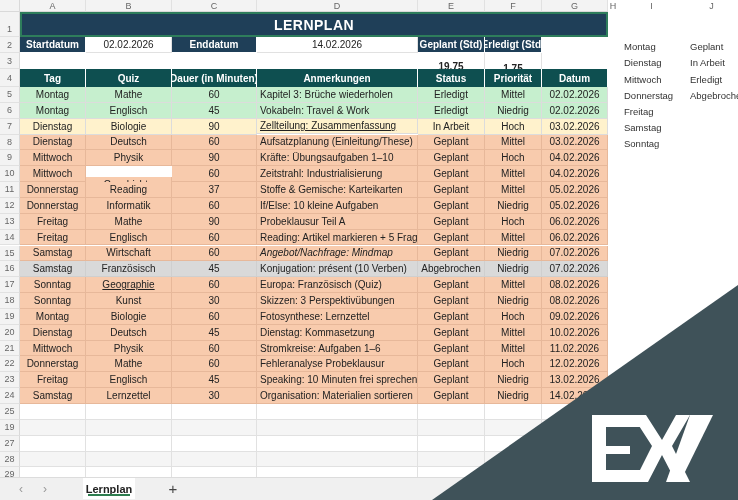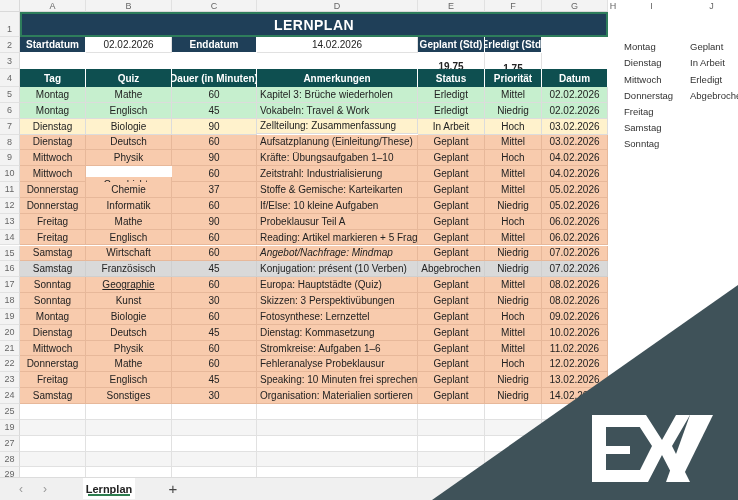--- a/index.html
+++ b/index.html
@@ -118,21 +118,21 @@
       <div class="cell" style="left: 172px; top: 102.85px; width: 85px; height: 15.85px;">45</div>
       <div class="cell left" style="left: 257px; top: 102.85px; width: 161px; height: 15.85px;">Vokabeln: Travel &amp; Work</div>
       <div class="cell" style="left: 418px; top: 102.85px; width: 67px; height: 15.85px;">Erledigt</div>
       <div class="cell" style="left: 485px; top: 102.85px; width: 57px; height: 15.85px;">Niedrig</div>
       <div class="cell" style="left: 542px; top: 102.85px; width: 66px; height: 15.85px;">02.02.2026</div>
     </div>
     <div class="row-yellow">
       <div class="cell" style="left: 20px; top: 118.7px; width: 66px; height: 15.85px;">Dienstag</div>
       <div class="cell" style="left: 86px; top: 118.7px; width: 86px; height: 15.85px;">Biologie</div>
       <div class="cell" style="left: 172px; top: 118.7px; width: 85px; height: 15.85px;">90</div>
-      <div class="cell left" style="left: 257px; top: 118.7px; width: 161px; height: 15px;">Zellteilung: Zusammenfassung</div>
+      <div class="cell left" style="left: 257px; top: 118.7px; width: 161px; height: 15px; text-decoration: underline;">Zellteilung: Zusammenfassung</div>
       <div class="cell" style="left: 418px; top: 118.7px; width: 67px; height: 15.85px;">In Arbeit</div>
       <div class="cell" style="left: 485px; top: 118.7px; width: 57px; height: 15.85px;">Hoch</div>
       <div class="cell" style="left: 542px; top: 118.7px; width: 66px; height: 15.85px;">03.02.2026</div>
     </div>
     <div class="row-orange">
       <div class="cell" style="left: 20px; top: 134.55px; width: 66px; height: 15.85px;">Dienstag</div>
       <div class="cell" style="left: 86px; top: 134.55px; width: 86px; height: 15.85px;">Deutsch</div>
       <div class="cell" style="left: 172px; top: 134.55px; width: 85px; height: 15.85px;">60</div>
       <div class="cell left" style="left: 257px; top: 134.55px; width: 161px; height: 15.85px;">Aufsatzplanung (Einleitung/These)</div>
       <div class="cell" style="left: 418px; top: 134.55px; width: 67px; height: 15.85px;">Geplant</div>
@@ -152,21 +152,21 @@
       <div class="cell" style="left: 20px; top: 166.25px; width: 66px; height: 15.85px;">Mittwoch</div>
       <div class="cell" style="left: 86px; top: 177px; width: 86px; height: 15.85px;">Geschichte</div>
       <div class="cell" style="left: 172px; top: 166.25px; width: 85px; height: 15.85px;">60</div>
       <div class="cell left" style="left: 257px; top: 166.25px; width: 161px; height: 15.85px;">Zeitstrahl: Industrialisierung</div>
       <div class="cell" style="left: 418px; top: 166.25px; width: 67px; height: 15.85px;">Geplant</div>
       <div class="cell" style="left: 485px; top: 166.25px; width: 57px; height: 15.85px;">Mittel</div>
       <div class="cell" style="left: 542px; top: 166.25px; width: 66px; height: 15.85px;">04.02.2026</div>
     </div>
     <div class="row-orange">
       <div class="cell" style="left: 20px; top: 182.1px; width: 66px; height: 15.85px;">Donnerstag</div>
-      <div class="cell" style="left: 86px; top: 182.1px; width: 86px; height: 15.85px;">Chemie</div>
+      <div class="cell" style="left: 86px; top: 182.1px; width: 86px; height: 15.85px;">Reading</div>
       <div class="cell" style="left: 172px; top: 182.1px; width: 85px; height: 15.85px;">37</div>
       <div class="cell left" style="left: 257px; top: 182.1px; width: 161px; height: 15.85px;">Stoffe &amp; Gemische: Karteikarten</div>
       <div class="cell" style="left: 418px; top: 182.1px; width: 67px; height: 15.85px;">Geplant</div>
       <div class="cell" style="left: 485px; top: 182.1px; width: 57px; height: 15.85px;">Mittel</div>
       <div class="cell" style="left: 542px; top: 182.1px; width: 66px; height: 15.85px;">05.02.2026</div>
     </div>
     <div class="row-orange">
       <div class="cell" style="left: 20px; top: 197.95px; width: 66px; height: 15.85px;">Donnerstag</div>
       <div class="cell" style="left: 86px; top: 197.95px; width: 86px; height: 15.85px;">Informatik</div>
       <div class="cell" style="left: 172px; top: 197.95px; width: 85px; height: 15.85px;">60</div>
@@ -208,21 +208,21 @@
       <div class="cell" style="left: 172px; top: 261.35px; width: 85px; height: 15.85px;">45</div>
       <div class="cell left" style="left: 257px; top: 261.35px; width: 161px; height: 15.85px;">Konjugation: présent (10 Verben)</div>
       <div class="cell" style="left: 418px; top: 261.35px; width: 67px; height: 15.85px;">Abgebrochen</div>
       <div class="cell" style="left: 485px; top: 261.35px; width: 57px; height: 15.85px;">Niedrig</div>
       <div class="cell" style="left: 542px; top: 261.35px; width: 66px; height: 15.85px;">07.02.2026</div>
     </div>
     <div class="row-orange">
       <div class="cell" style="left: 20px; top: 277.2px; width: 66px; height: 15.85px;">Sonntag</div>
       <div class="cell" style="left: 86px; top: 277.2px; width: 86px; height: 15.85px; text-decoration: underline;">Geographie</div>
       <div class="cell" style="left: 172px; top: 277.2px; width: 85px; height: 15.85px;">60</div>
-      <div class="cell left" style="left: 257px; top: 277.2px; width: 161px; height: 15.85px;">Europa: Hauptstädte (Quiz)</div>
+      <div class="cell left" style="left: 257px; top: 277.2px; width: 161px; height: 15.85px;">Europa: Französisch (Quiz)</div>
       <div class="cell" style="left: 418px; top: 277.2px; width: 67px; height: 15.85px;">Geplant</div>
       <div class="cell" style="left: 485px; top: 277.2px; width: 57px; height: 15.85px;">Mittel</div>
       <div class="cell" style="left: 542px; top: 277.2px; width: 66px; height: 15.85px;">08.02.2026</div>
     </div>
     <div class="row-orange">
       <div class="cell" style="left: 20px; top: 293.05px; width: 66px; height: 15.85px;">Sonntag</div>
       <div class="cell" style="left: 86px; top: 293.05px; width: 86px; height: 15.85px;">Kunst</div>
       <div class="cell" style="left: 172px; top: 293.05px; width: 85px; height: 15.85px;">30</div>
       <div class="cell left" style="left: 257px; top: 293.05px; width: 161px; height: 15.85px;">Skizzen: 3 Perspektivübungen</div>
       <div class="cell" style="left: 418px; top: 293.05px; width: 67px; height: 15.85px;">Geplant</div>
@@ -269,21 +269,21 @@
       <div class="cell" style="left: 20px; top: 372.3px; width: 66px; height: 15.85px;">Freitag</div>
       <div class="cell" style="left: 86px; top: 372.3px; width: 86px; height: 15.85px;">Englisch</div>
       <div class="cell" style="left: 172px; top: 372.3px; width: 85px; height: 15.85px;">45</div>
       <div class="cell left" style="left: 257px; top: 372.3px; width: 161px; height: 15.85px;">Speaking: 10 Minuten frei sprechen</div>
       <div class="cell" style="left: 418px; top: 372.3px; width: 67px; height: 15.85px;">Geplant</div>
       <div class="cell" style="left: 485px; top: 372.3px; width: 57px; height: 15.85px;">Niedrig</div>
       <div class="cell" style="left: 542px; top: 372.3px; width: 66px; height: 15.85px;">13.02.2026</div>
     </div>
     <div class="row-orange">
       <div class="cell" style="left: 20px; top: 388.15px; width: 66px; height: 15.85px;">Samstag</div>
-      <div class="cell" style="left: 86px; top: 388.15px; width: 86px; height: 15.85px;">Sonstiges</div>
+      <div class="cell" style="left: 86px; top: 388.15px; width: 86px; height: 15.85px;">Lernzettel</div>
       <div class="cell" style="left: 172px; top: 388.15px; width: 85px; height: 15.85px;">30</div>
       <div class="cell left" style="left: 257px; top: 388.15px; width: 161px; height: 15.85px;">Organisation: Materialien sortieren</div>
       <div class="cell" style="left: 418px; top: 388.15px; width: 67px; height: 15.85px;">Geplant</div>
       <div class="cell" style="left: 485px; top: 388.15px; width: 57px; height: 15.85px;">Niedrig</div>
       <div class="cell" style="left: 542px; top: 388.15px; width: 66px; height: 15.85px;">14.02.2026</div>
     </div>
   </div>
 
 <div id="emptyrows">
     <div class="cell" style="left: 20px; top: 404px; width: 66px; height: 15.85px; background: rgb(255, 255, 255);"></div>

